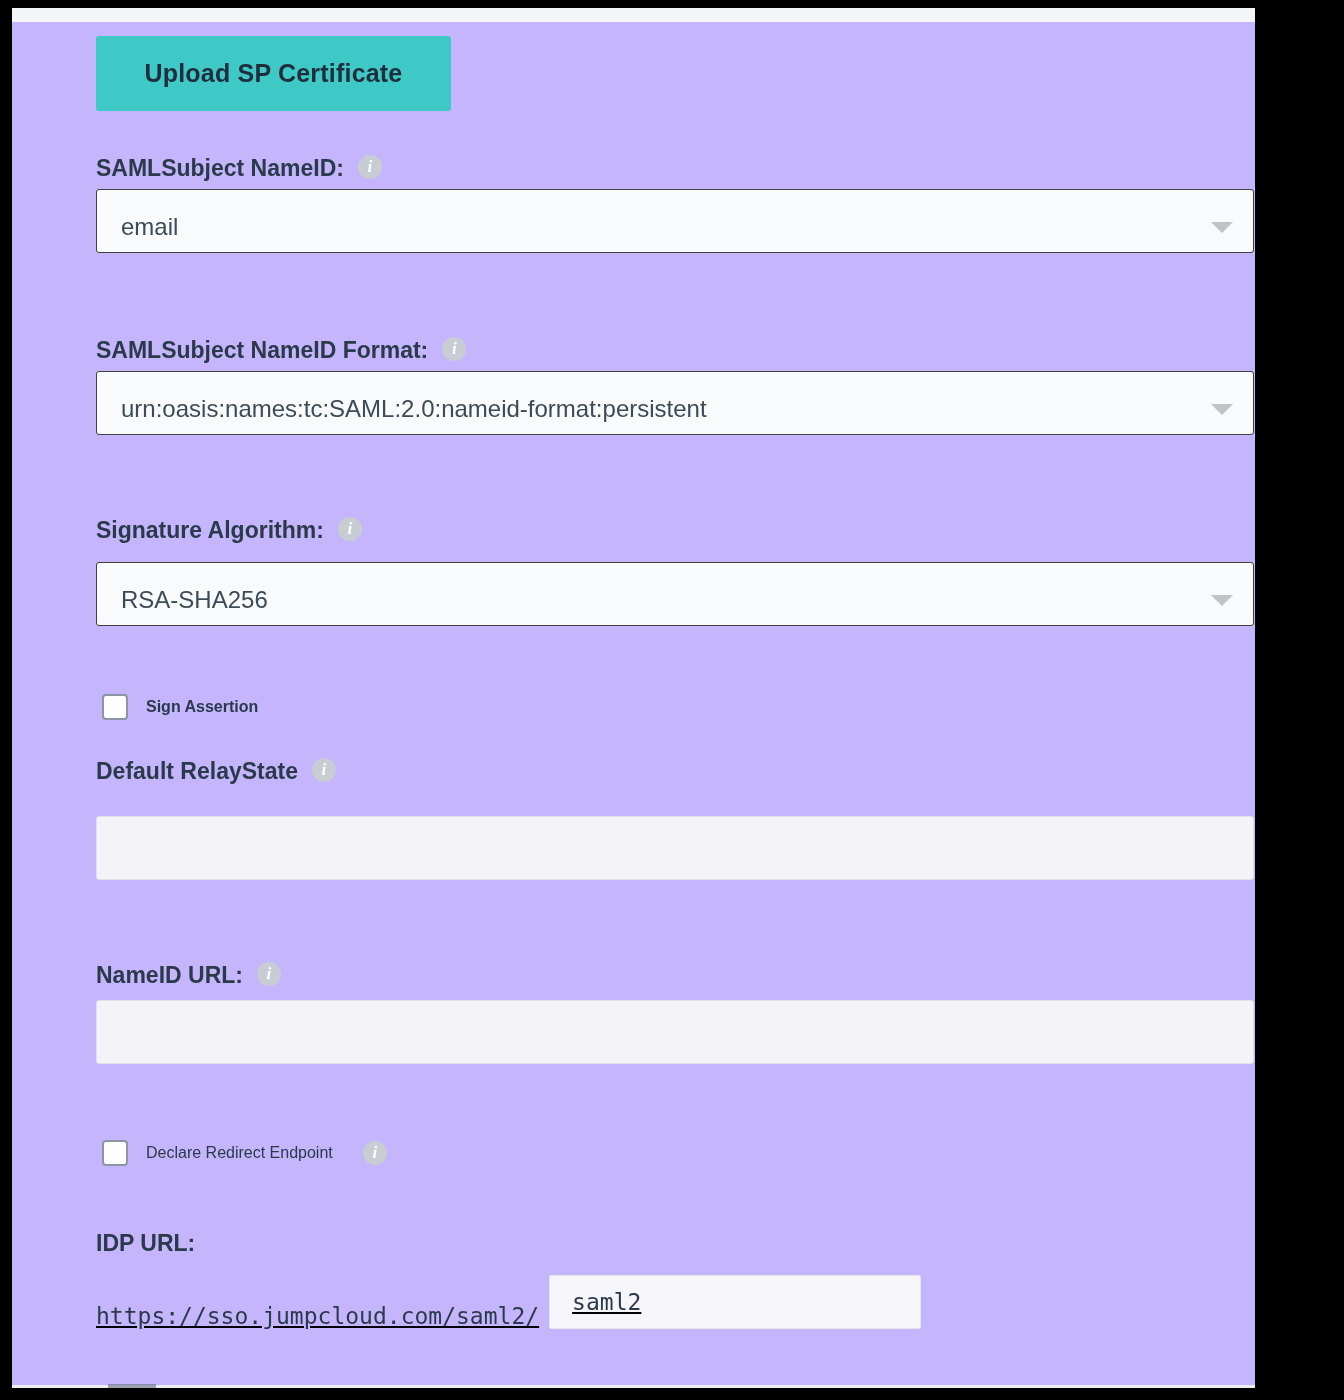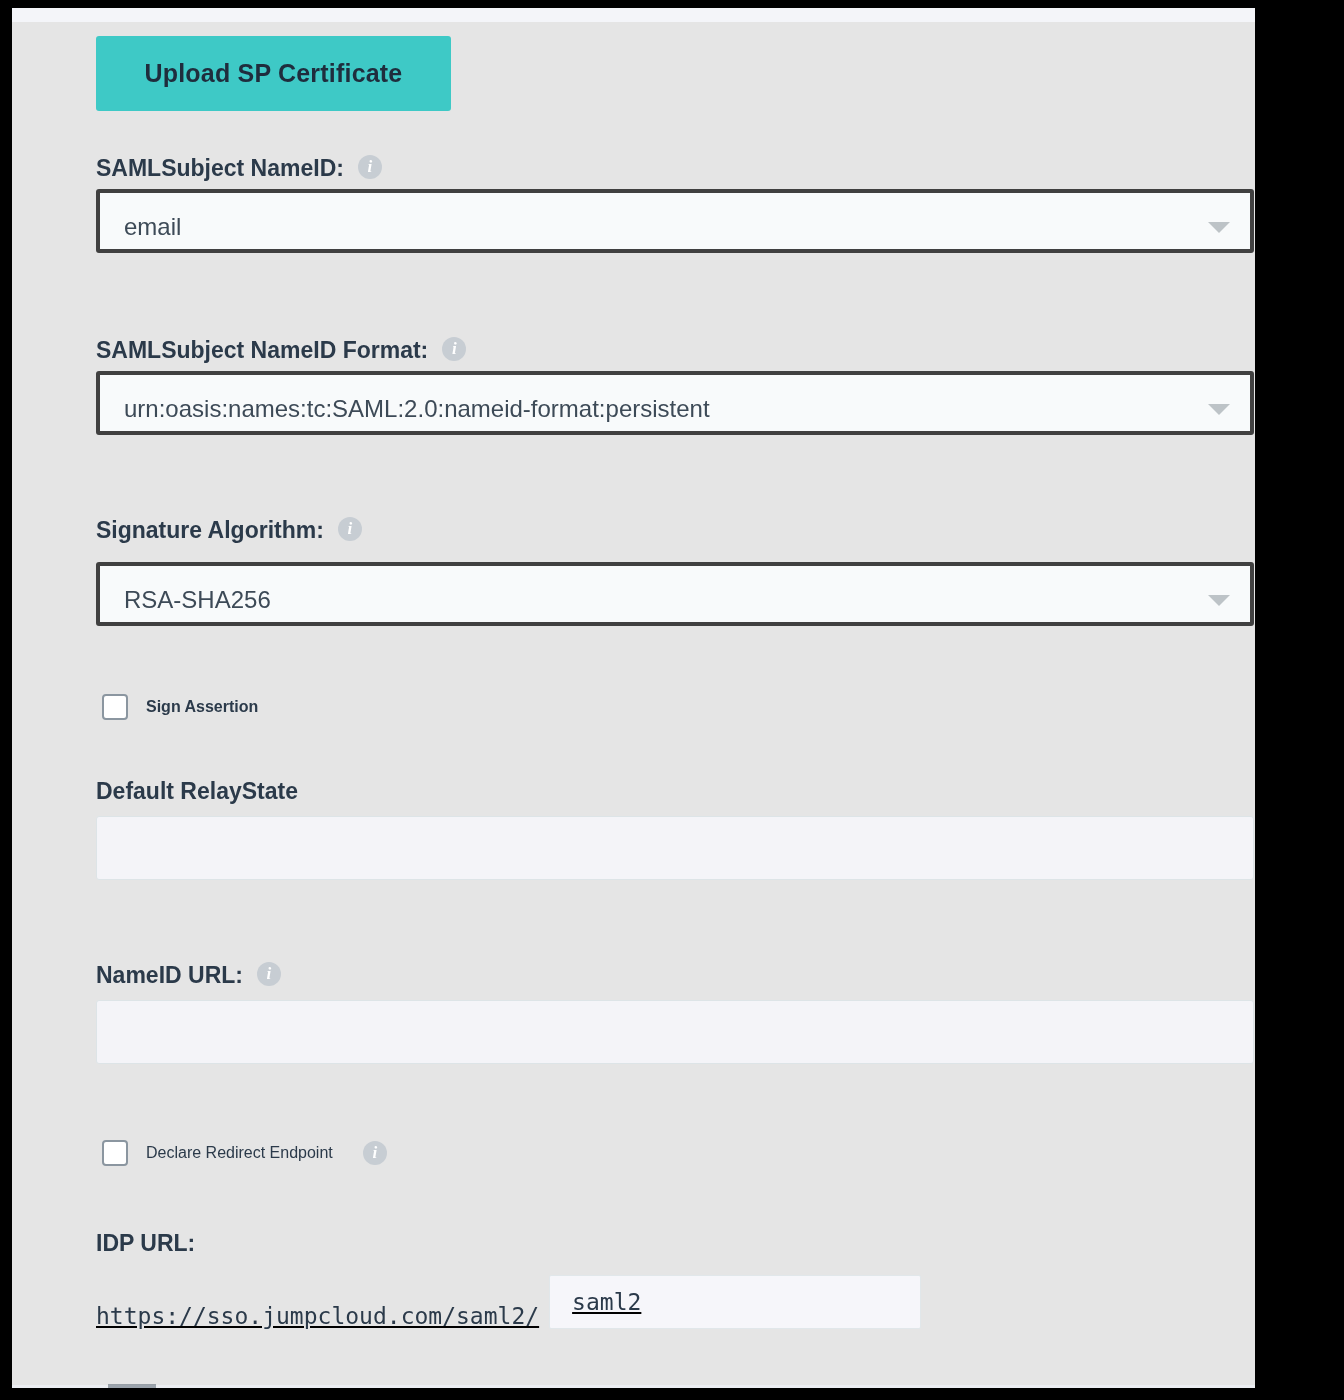--- a/index.html
+++ b/index.html
@@ -36,21 +36,21 @@
     left: 0; top: 0;
     width: 1243px; height: 14px;
     background: #f4f5f9;
   }
 
   .content {
     position: absolute;
     left: 0; top: 14px;
     width: 1243px;
     height: 1366px;
-    background: #e5e5e5;
+    background: #c4b5fd;
     padding: 8px 0 0 0;
   }
 
   
   .upload-btn {
     position: absolute;
     left: 84px; top: 14px;
     width: 355px; height: 75px;
     background: #3ec9c6;
     border: none;
@@ -97,21 +97,21 @@
     color: #ffffff;
     font-family: "Liberation Serif", serif;
     font-style: italic;
     font-size: 17px;
     font-weight: bold;
   }
 
   .select-box {
     position: absolute;
     background: #f8fafb;
-    border: 4px solid #404040;
+    border: 1px solid #404040;
     border-radius: 3px;
     display: flex;
     align-items: center;
     padding: 12px 20px 0 24px;
     color: #3d4a57;
     font-size: 24px;
     cursor: pointer;
   }
   .select-box .val { flex: 1 1 auto; white-space: nowrap; overflow: hidden; }
   .caret {
@@ -235,21 +235,21 @@
       <div class="select-box" style="left:84px; top:528px; width:1158px; height:64px;margin-top:12px;">
         <span class="val">RSA-SHA256</span>
         <span class="caret"></span>
       </div>
 
       <div class="checkbox-row" style="left:90px; top:672px;">
         <span class="cbox"></span>
         <span class="cbox-label">Sign Assertion</span>
       </div>
 
-      <div class="field-label" style="left:84px; top:756px;flex-direction:column;">
+      <div class="field-label" style="left:84px; top:736px;">
         <span>Default RelayState</span>
         <span class="info-icon"></span>
       </div>
       <input class="text-input" type="text" style="left: 84px; top: 794px; width: 1158px; height: 64px;" value="">
 
       <div class="field-label" style="left:84px; top:940px;">
         <span>NameID URL:</span>
         <span class="info-icon"></span>
       </div>
       <input class="text-input" type="text" style="left: 84px; top: 978px; width: 1158px; height: 64px;" value="">

